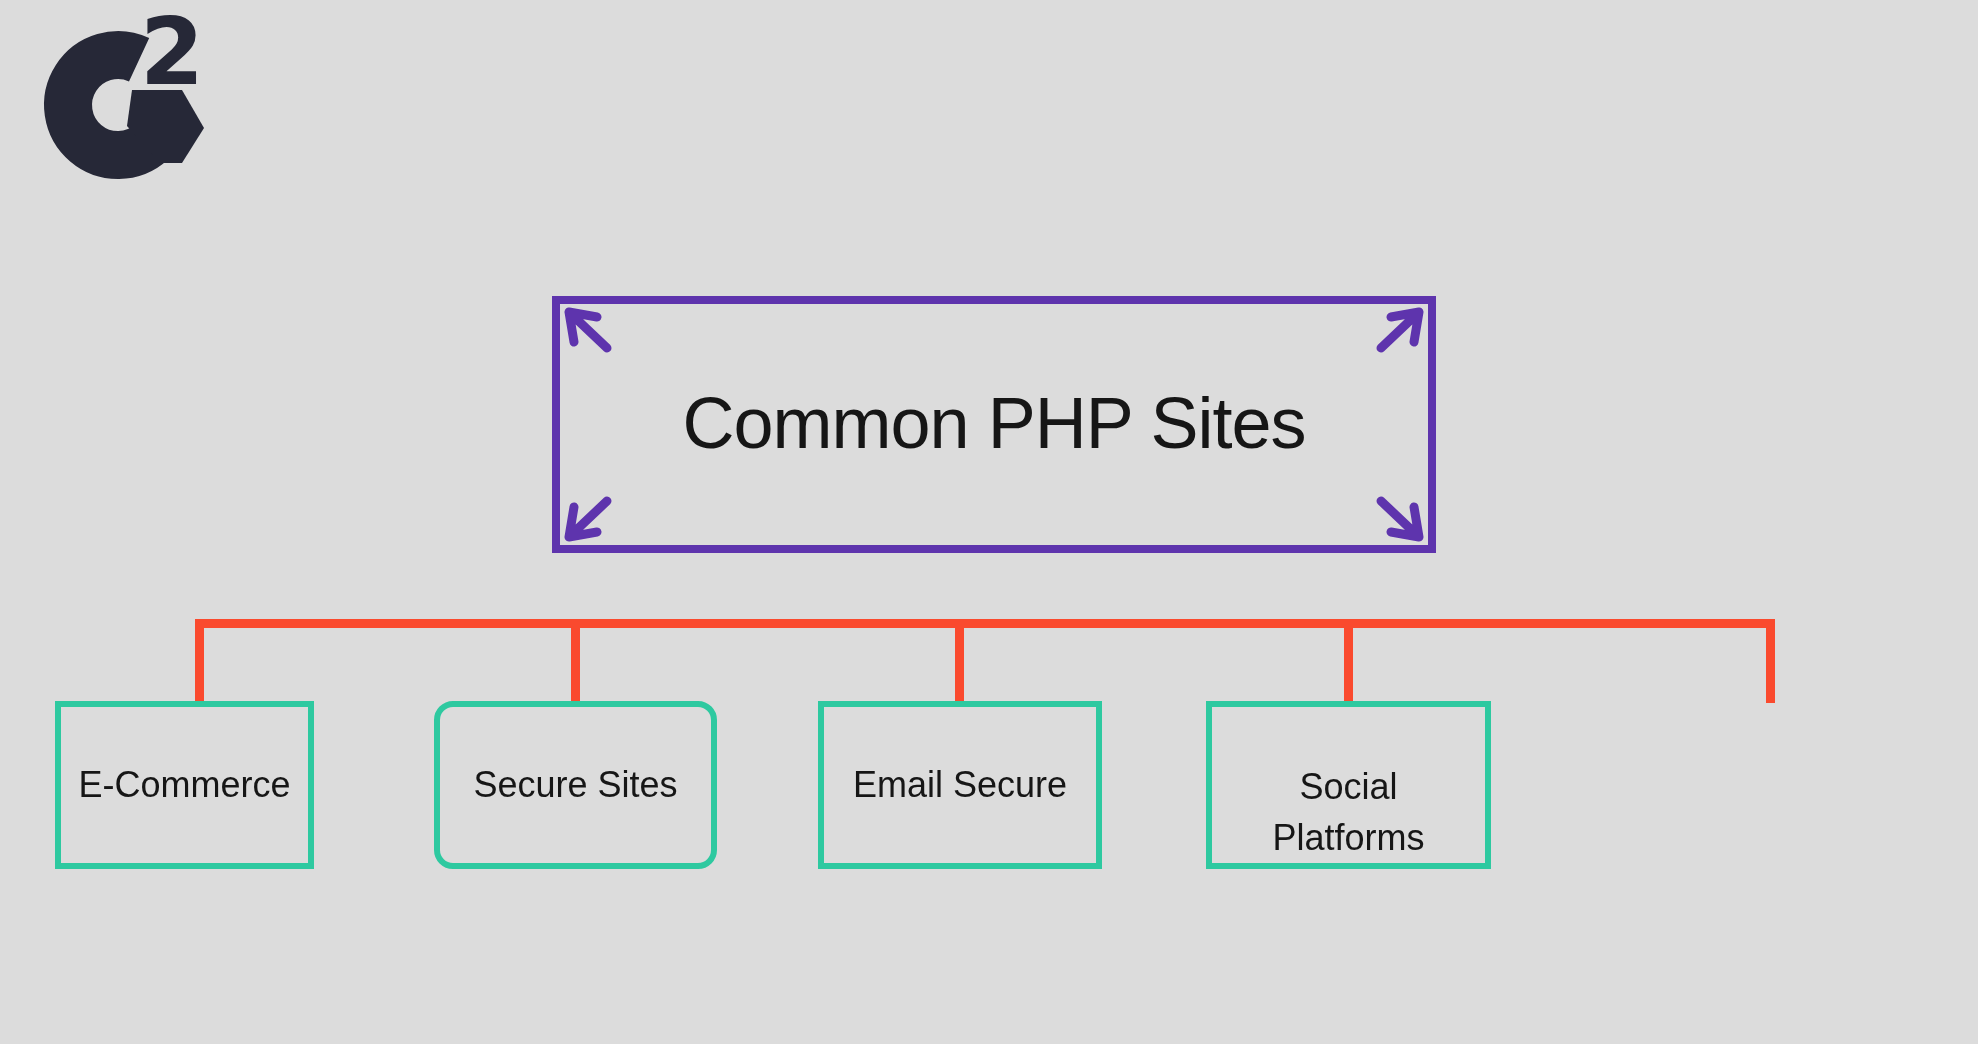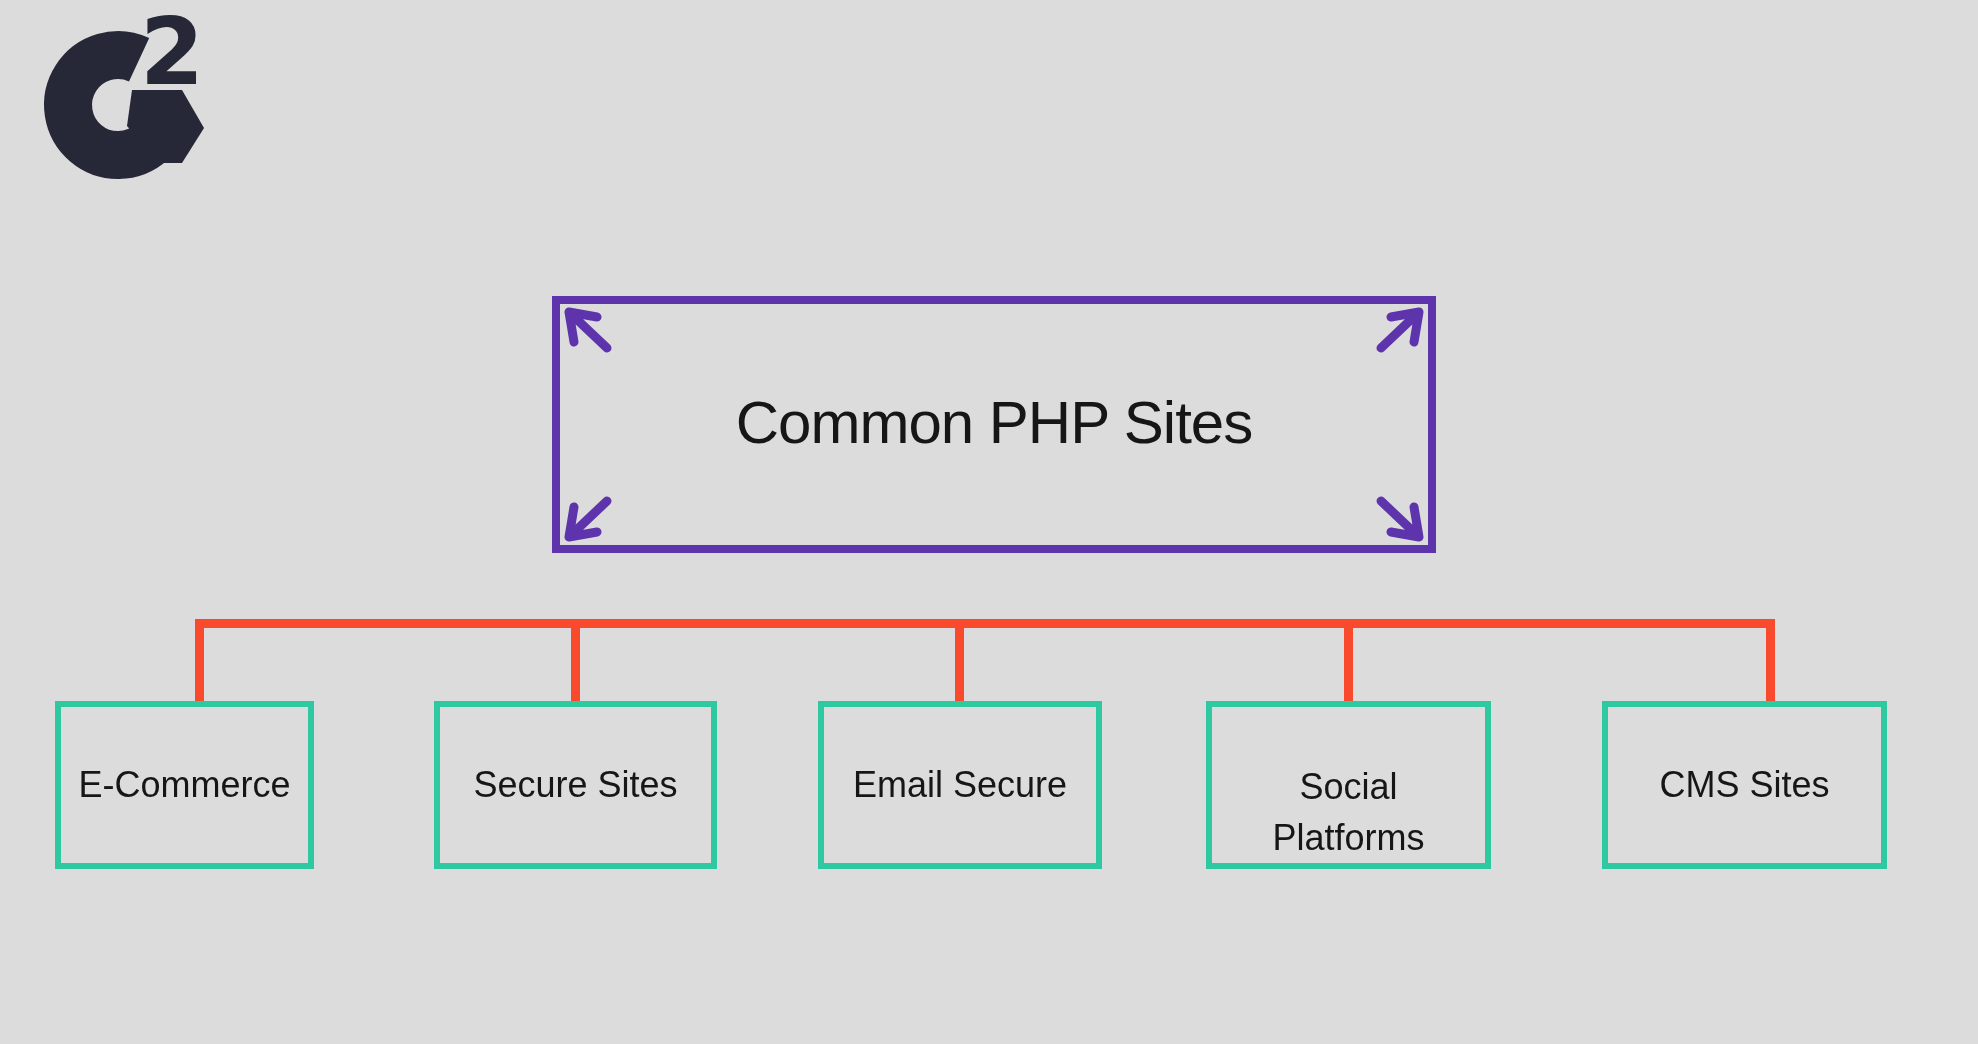--- a/index.html
+++ b/index.html
@@ -31,21 +31,21 @@
   
   .title-box{
     position:absolute;
     left:552px;top:296px;
     width:884px;height:257px;
     border:8px solid var(--accent-purple);
     box-sizing:border-box;
     display:flex;align-items:center;justify-content:center;
   }
   .title-text{
-    font-size:60px;
+    font-size:72px;
     color:var(--text);
     letter-spacing:-1px;
     white-space:nowrap;
     transform:translateY(-2px);
   }
   .corner-arrow{
     position:absolute;
     width:50px;height:46px;
   }
   .corner-arrow path{
@@ -81,21 +81,21 @@
   
   .node{
     position:absolute;
     top:701px;height:168px;
     border:6px solid var(--accent-teal);
     box-sizing:border-box;
     display:flex;align-items:center;justify-content:center;
     text-align:center;
   }
   .n1{left:55px;width:259px;}
-  .n2{left:434px;width:283px;}
+  .n2{left:434px;width:283px;border-radius:19px;}
   .n3{left:818px;width:284px;}
   .n4{left:1206px;width:285px;align-items:flex-end;}
   .n5{left:1602px;width:285px;}
   .node-label{
     font-size:36px;
     line-height:1.4;
     color:var(--text);
     padding:0 16px;
   }
 </style>
@@ -141,17 +141,14 @@
   </div>
   <div class="node n2">
     <div class="node-label">Secure Sites</div>
   </div>
   <div class="node n3">
     <div class="node-label">Email Secure</div>
   </div>
   <div class="node n4">
     <div class="node-label">Social Platforms</div>
   </div>
-  <div class="node n5">
-    <div class="node-label">CMS Sites</div>
-  </div>
 
 </div>
 
 </body></html>

